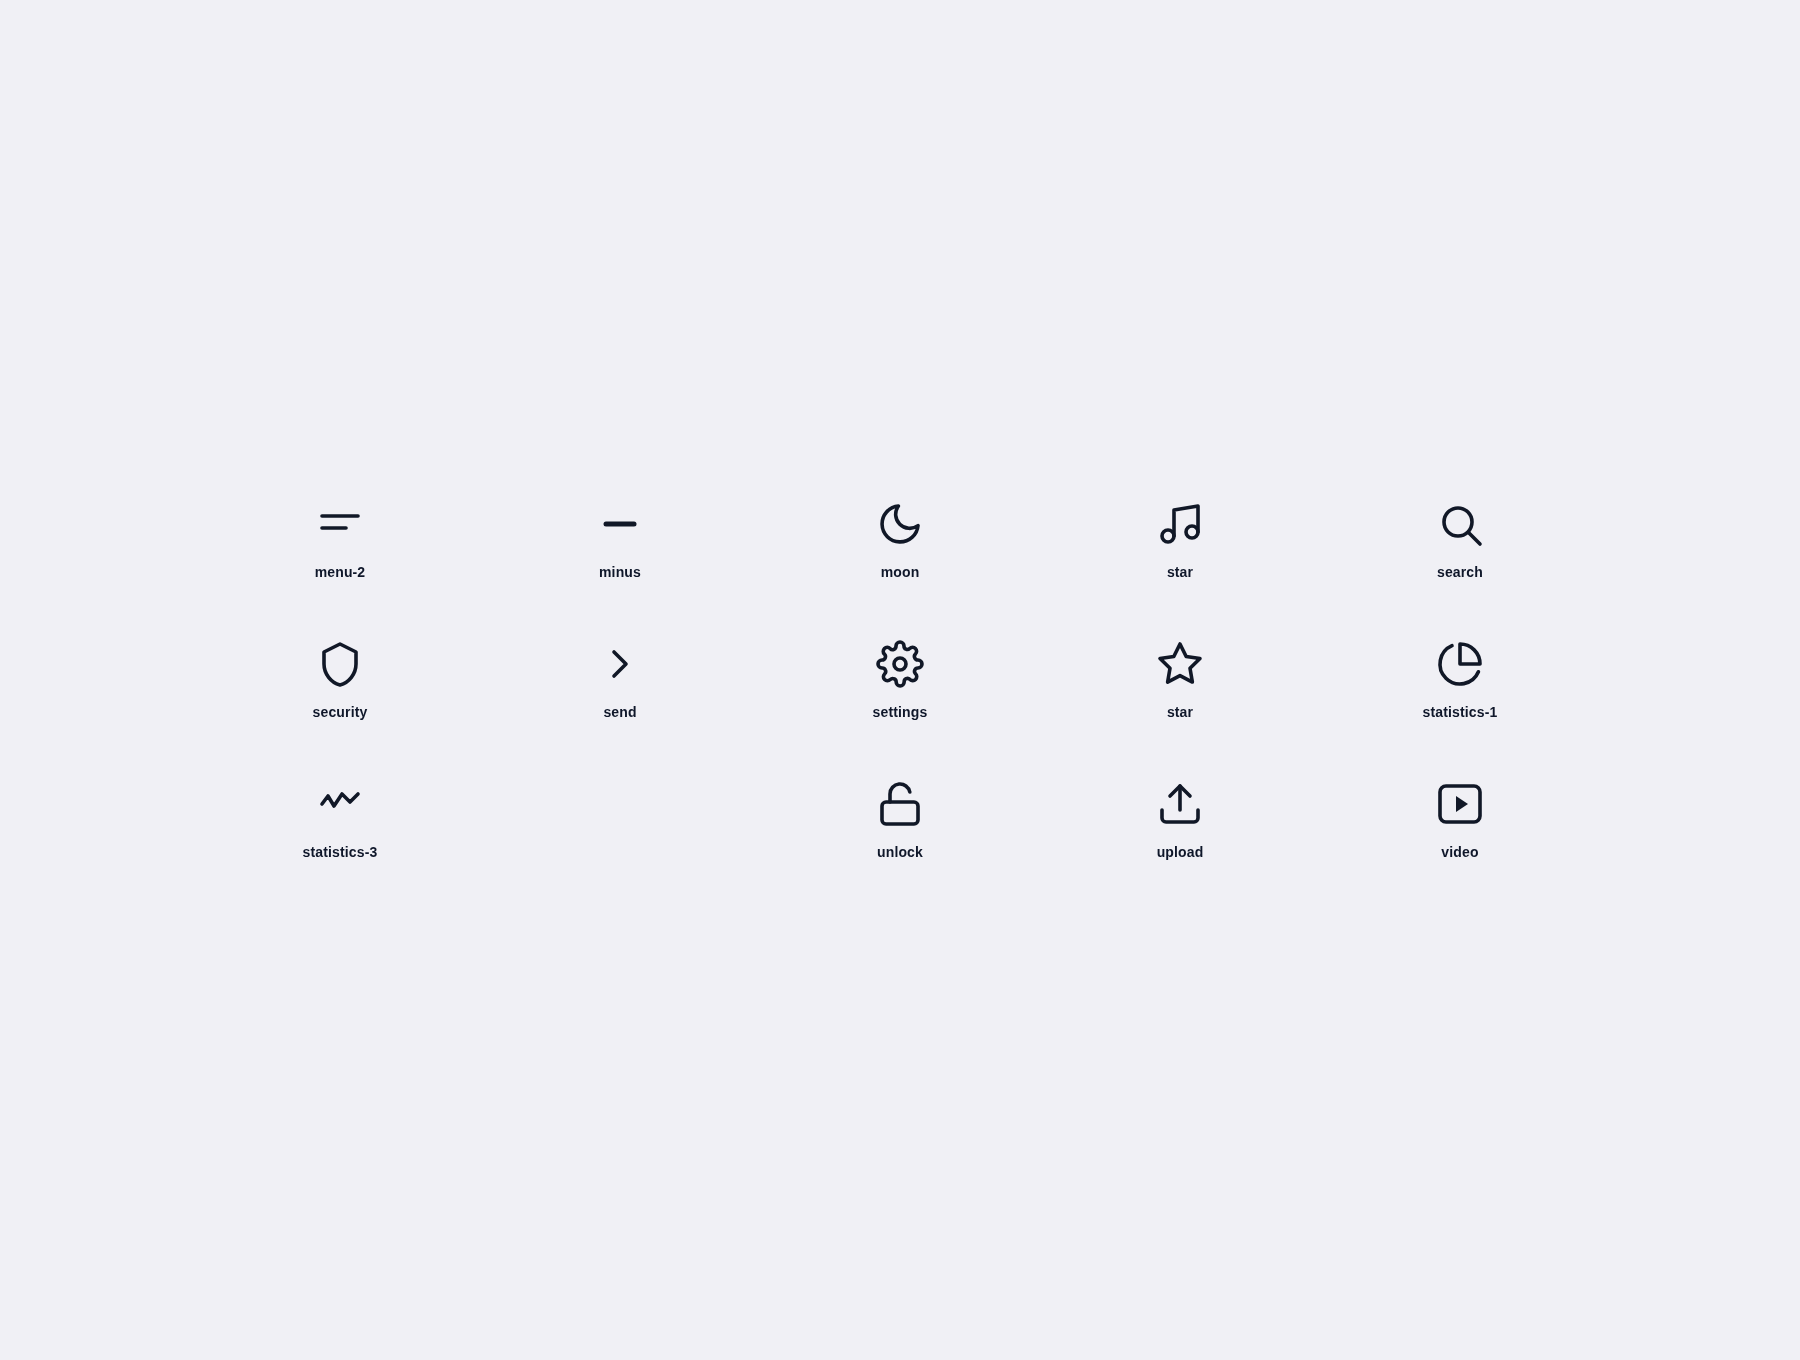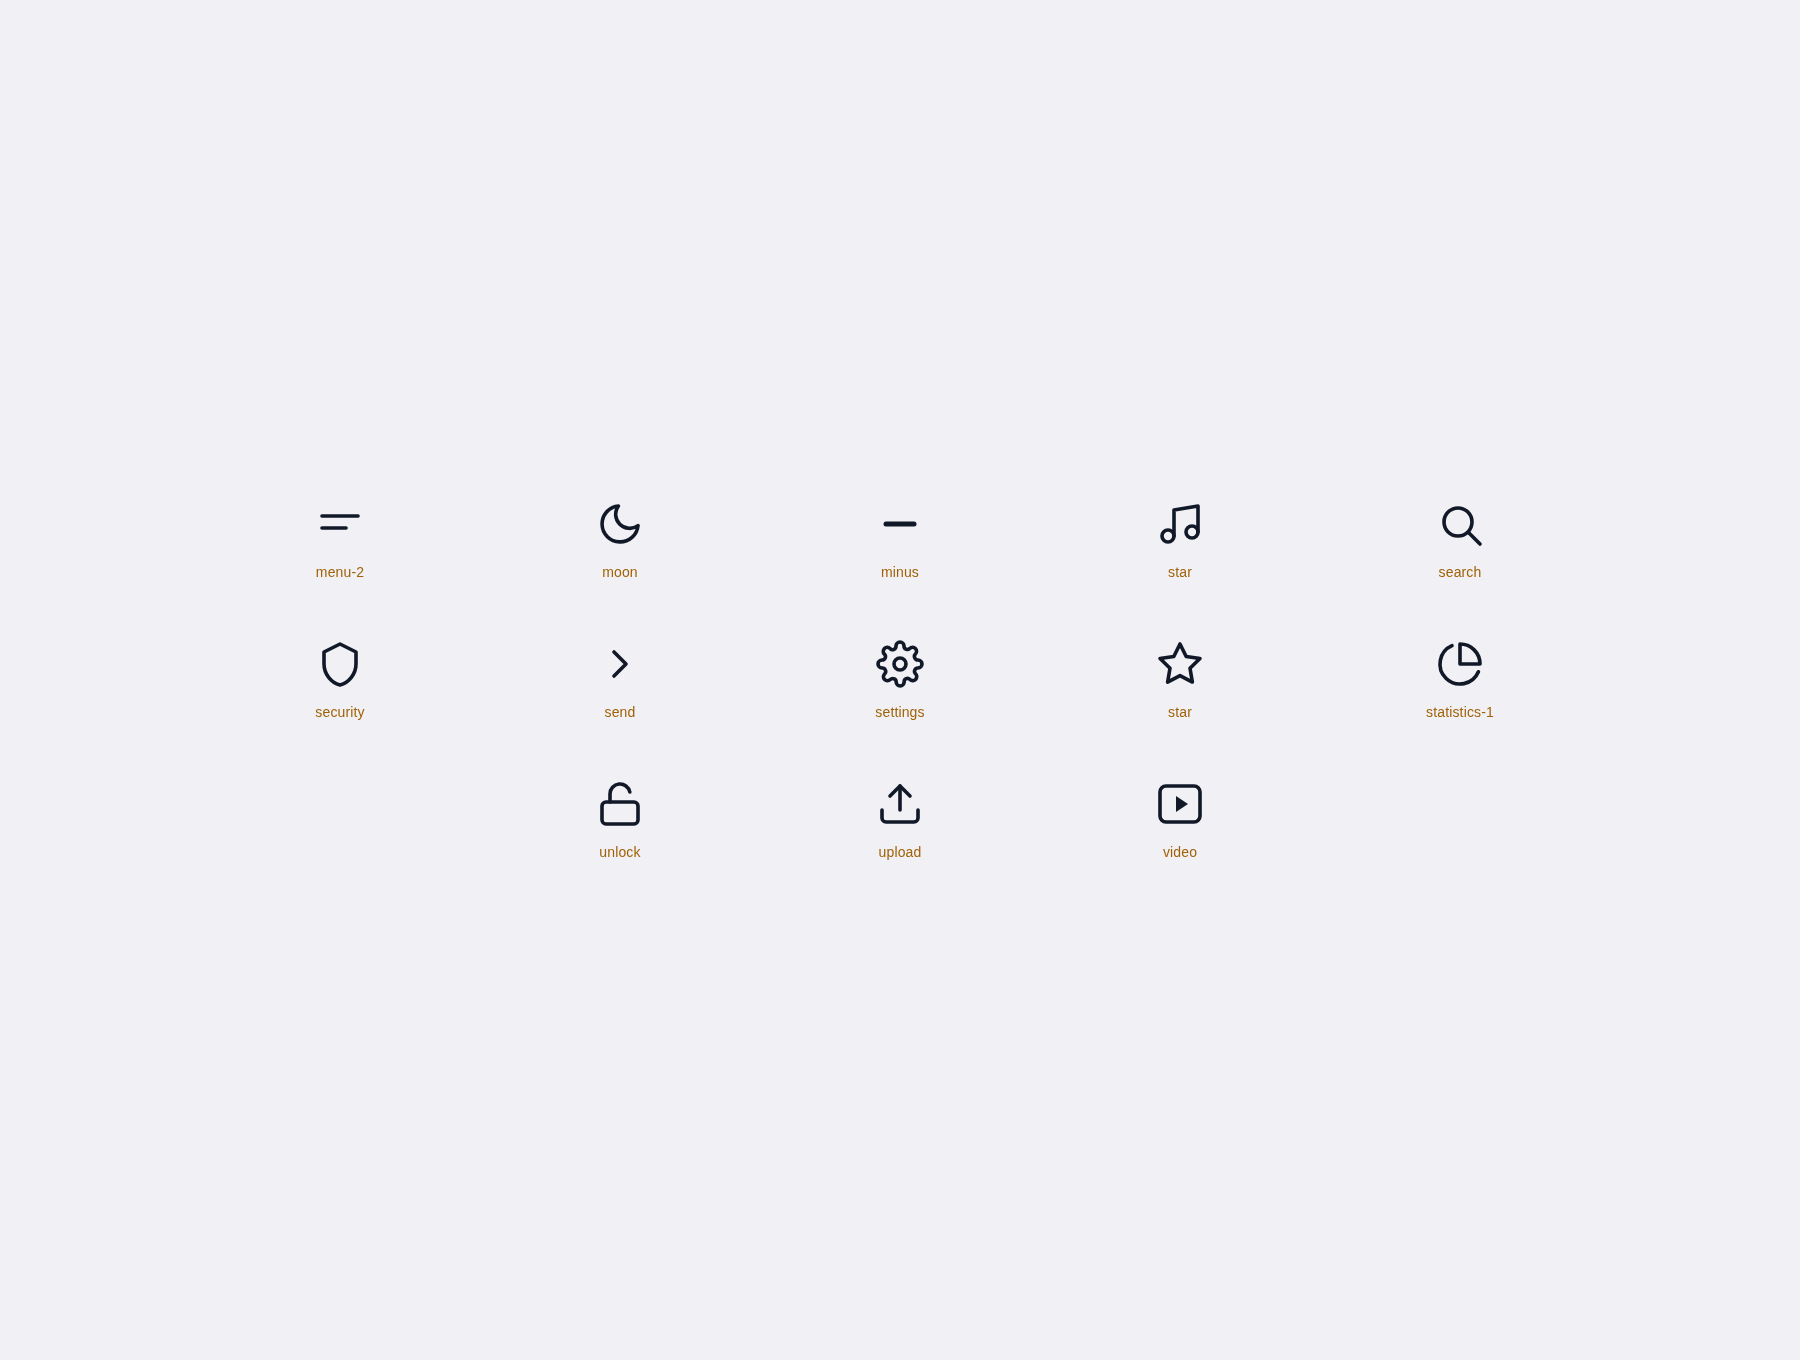--- a/index.html
+++ b/index.html
@@ -36,22 +36,22 @@
       width: 48px;
       height: 48px;
       stroke: #111827;
       fill: none;
       stroke-width: 1.8;
       stroke-linecap: round;
       stroke-linejoin: round;
     }
     .icon-label {
       font-size: 14px;
-      color: #a16207;
-      font-weight: 400;
+      color: #0f172a;
+      font-weight: 700;
       letter-spacing: 0.01em;
     }
   </style>
 </head>
 <body>
 
 <div class="icon-grid">
 
   <div class="icon-cell">
     <div class="icon-svg">
@@ -60,33 +60,33 @@
         <line x1="3" y1="14" x2="15" y2="14"></line>
       </svg>
     </div>
     <span class="icon-label">menu-2</span>
   </div>
 
 
   <div class="icon-cell">
     <div class="icon-svg">
       <svg viewBox="0 0 24 24">
+        <line x1="5" y1="12" x2="19" y2="12" stroke-width="2.5"></line>
+      </svg>
+    </div>
+    <span class="icon-label">minus</span>
+  </div>
+
+  <div class="icon-cell">
+    <div class="icon-svg">
+      <svg viewBox="0 0 24 24">
         <path d="M21 12.79A9 9 0 1 1 11.21 3 7 7 0 0 0 21 12.79z"></path>
       </svg>
     </div>
     <span class="icon-label">moon</span>
-  </div>
-
-  <div class="icon-cell">
-    <div class="icon-svg">
-      <svg viewBox="0 0 24 24">
-        <line x1="5" y1="12" x2="19" y2="12" stroke-width="2.5"></line>
-      </svg>
-    </div>
-    <span class="icon-label">minus</span>
   </div>
 
   <div class="icon-cell">
     <div class="icon-svg">
       <svg viewBox="0 0 24 24">
         <path d="M9 18V5l12-2v13"></path>
         <circle cx="6" cy="18" r="3"></circle>
         <circle cx="18" cy="16" r="3"></circle>
       </svg>
     </div>
@@ -145,20 +145,28 @@
     <div class="icon-svg">
       <svg viewBox="0 0 24 24">
         <path d="M21.21 15.89A10 10 0 1 1 8 2.83"></path>
         <path d="M22 12A10 10 0 0 0 12 2v10z"></path>
       </svg>
     </div>
     <span class="icon-label">statistics-1</span>
   </div>
 
 
+  <div class="icon-cell">
+    <div class="icon-svg">
+      <svg viewBox="0 0 24 24">
+        <polyline points="3,12 6,8 9,13 13,7 17,11 21,7"></polyline>
+      </svg>
+    </div>
+    <span class="icon-label">statistics-3</span>
+  </div>
 
 
   <div class="icon-cell">
     <div class="icon-svg"></div>
     <span class="icon-label"></span>
   </div>
 
   <div class="icon-cell">
     <div class="icon-svg">
       <svg viewBox="0 0 24 24">

